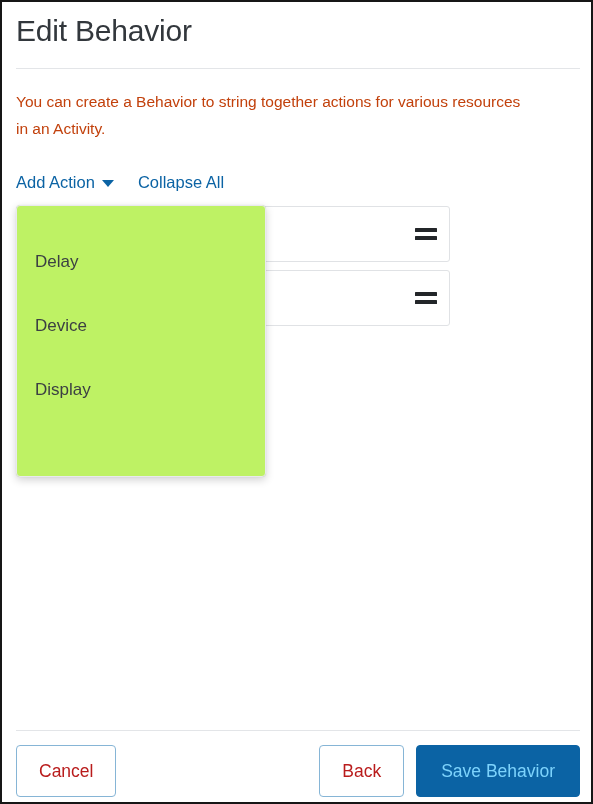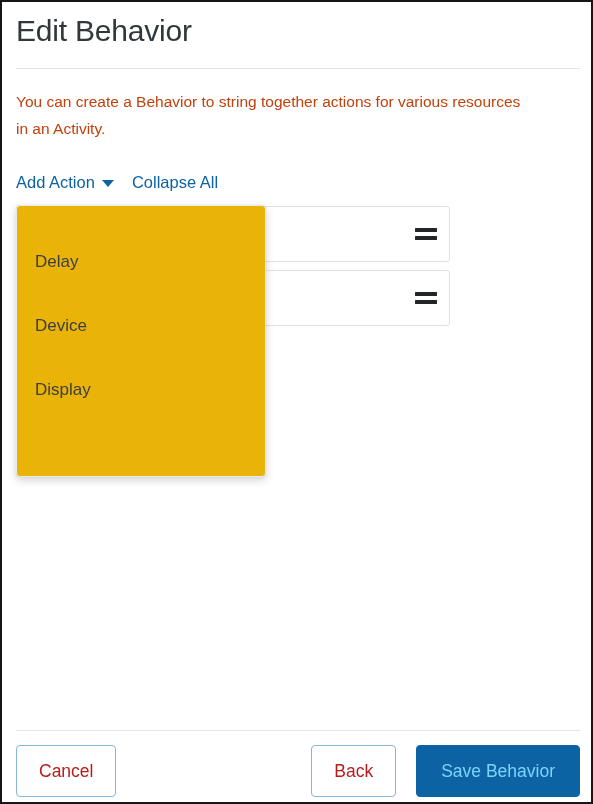--- a/index.html
+++ b/index.html
@@ -54,21 +54,21 @@
     color: #c2410c;
   }
 
   
   .action-row {
     position: absolute;
     left: 14px;
     top: 168px;
     display: flex;
     align-items: center;
-    gap: 18px;
+    gap: 24px;
   }
   .link-btn {
     display: inline-flex;
     align-items: center;
     gap: 7px;
     font-size: 16.5px;
     color: #0b63a4;
     background: none;
     border: none;
     padding: 0;
@@ -135,21 +135,21 @@
   }
 
   
   .dropdown-menu {
     position: absolute;
     left: 14px;
     top: 203px;
     width: 250px;
     height: 272px;
     box-sizing: border-box;
-    background: #eab308;
+    background: #bef264;
     border: 1px solid #e9eaec;
     border-radius: 4px;
     box-shadow: 0 3px 9px rgba(0,0,0,0.18), 0 0 1px rgba(0,0,0,0.12);
     padding-top: 24px;
     z-index: 20;
   }
   .dropdown-item {
     height: 64px;
     display: flex;
     align-items: center;
@@ -176,21 +176,21 @@
     top: 743px;
     width: 564px;
     height: 52px;
     display: flex;
     align-items: center;
     justify-content: space-between;
   }
   .footer-right {
     display: flex;
     align-items: center;
-    gap: 20px;
+    gap: 12px;
   }
   .btn {
     box-sizing: border-box;
     height: 52px;
     border-radius: 4px;
     font-size: 17.5px;
     font-family: inherit;
     cursor: pointer;
     display: inline-flex;
     align-items: center;

